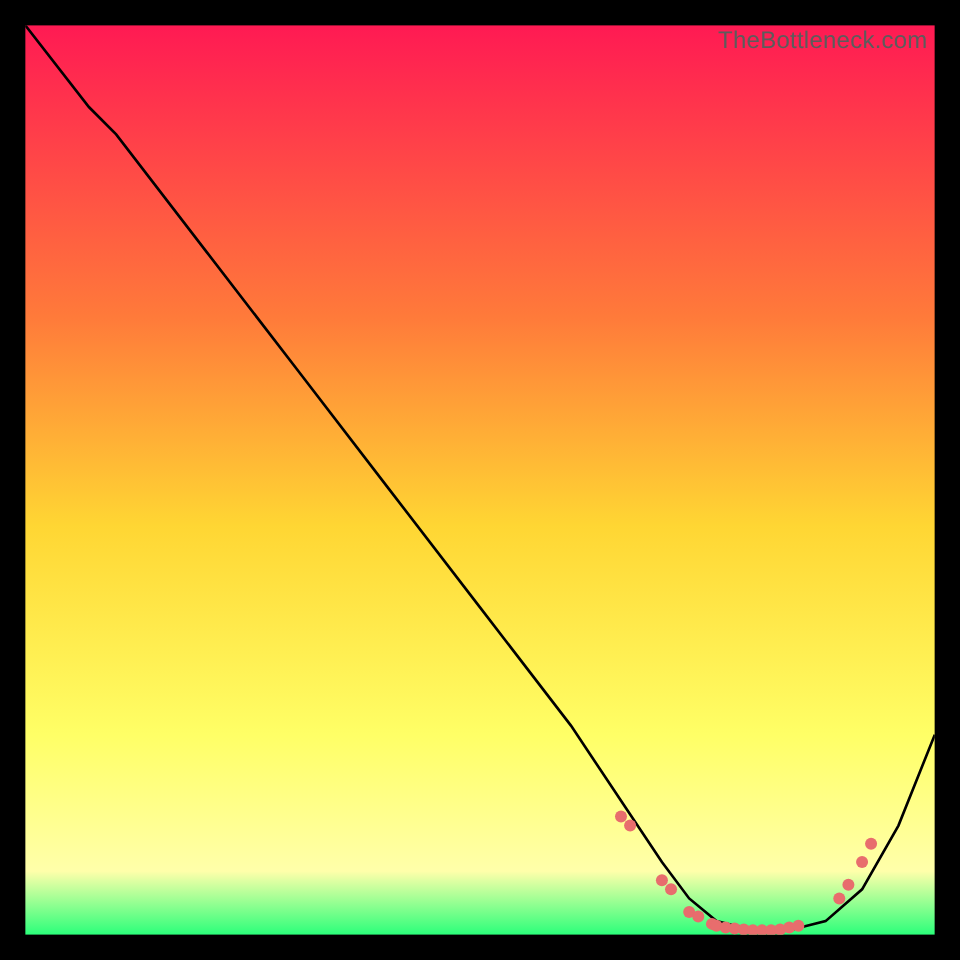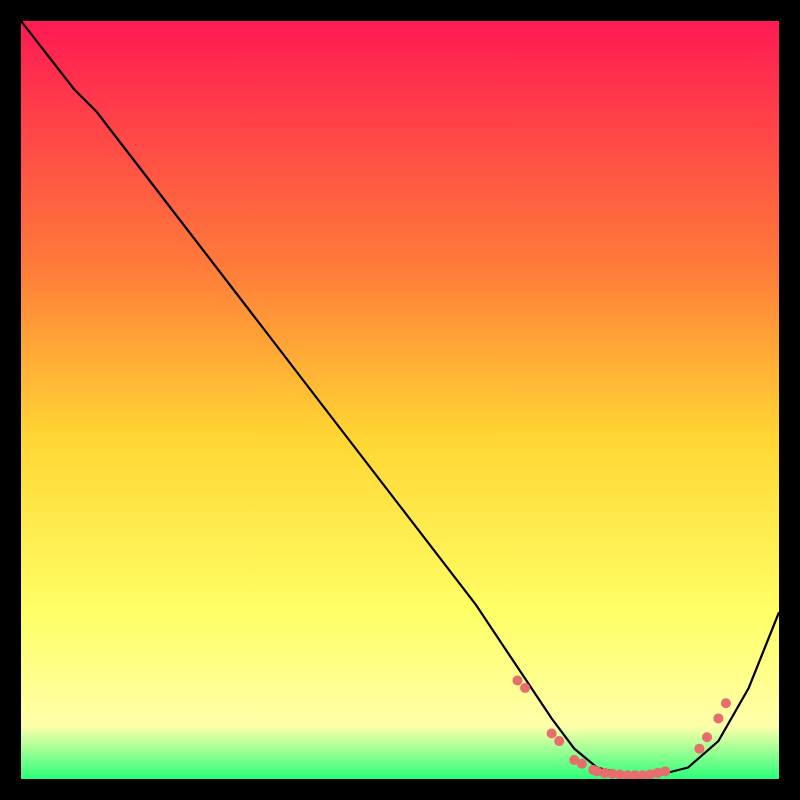--- a/index.html
+++ b/index.html
@@ -71,13 +71,14 @@
         <circle cx="621.6" cy="754.2" r="5" fill="#e86d6d"></circle>
         <circle cx="629.1" cy="753.5" r="5" fill="#e86d6d"></circle>
         <circle cx="636.7" cy="751.9" r="5" fill="#e86d6d"></circle>
         <circle cx="644.3" cy="750.4" r="5" fill="#e86d6d"></circle>
         <circle cx="678.4" cy="727.7" r="5" fill="#e86d6d"></circle>
         <circle cx="686.0" cy="716.3" r="5" fill="#e86d6d"></circle>
         <circle cx="697.4" cy="697.4" r="5" fill="#e86d6d"></circle>
         <circle cx="704.9" cy="682.2" r="5" fill="#e86d6d"></circle>
       </g>
   </svg>
+  <div class="watermark">TheBottleneck.com</div>
 </div>
 
 </body></html>

